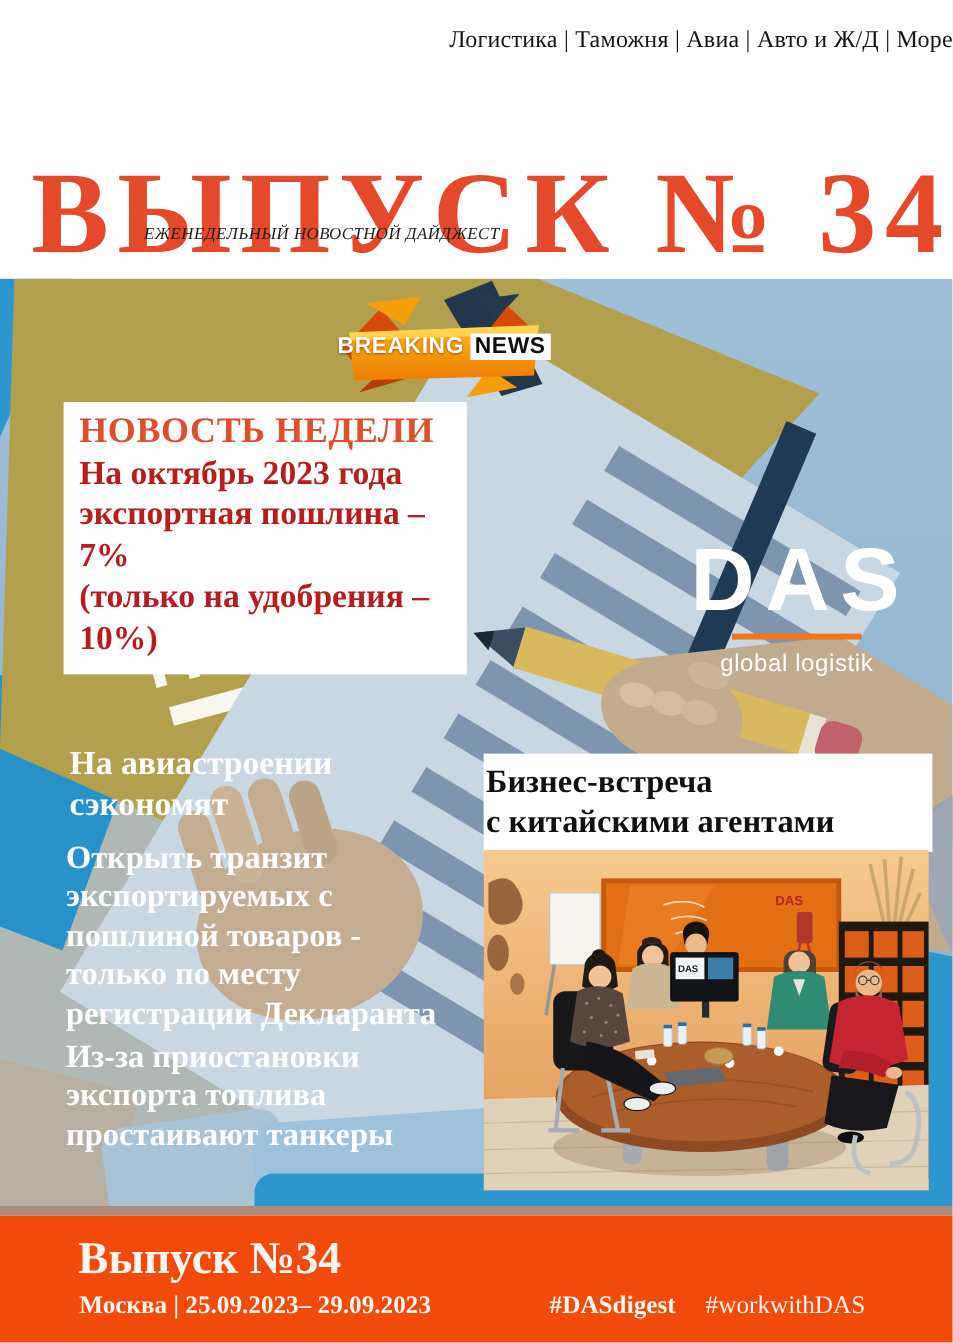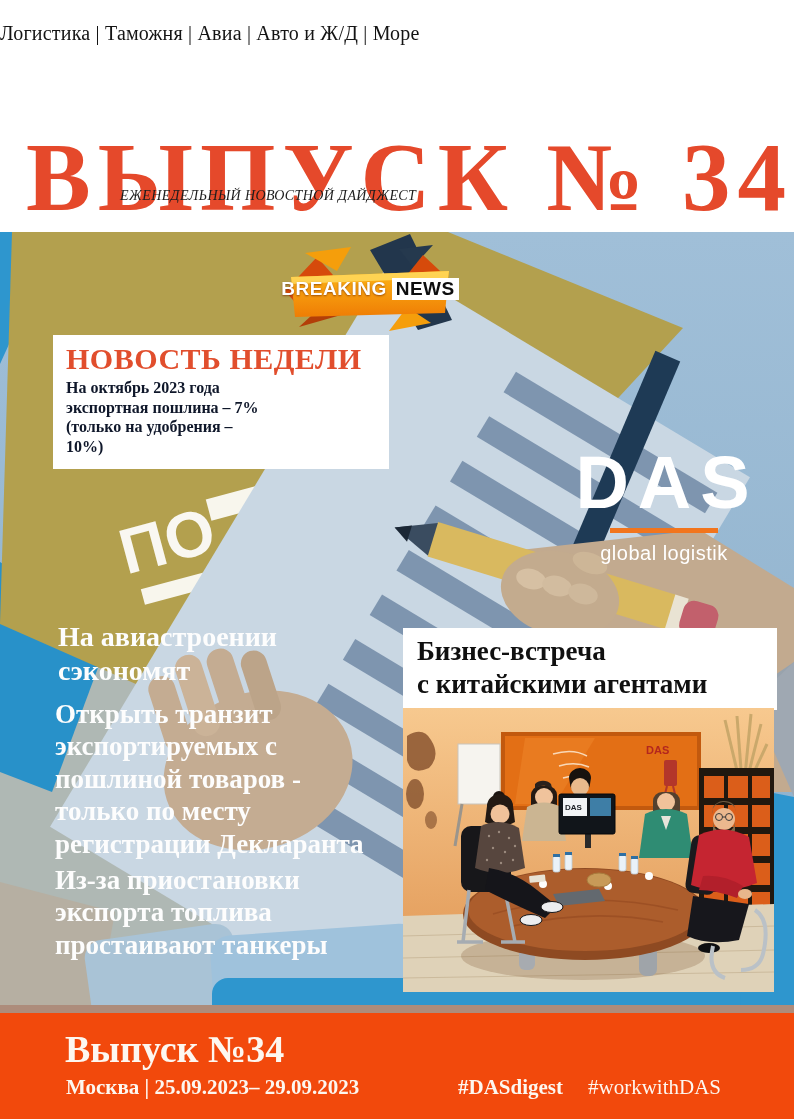--- a/index.html
+++ b/index.html
@@ -1,20 +1,20 @@
 <!DOCTYPE html>
 <html><head>
 <meta charset="utf-8">
 <style>
   html,body{margin:0;padding:0;background:#e9e9e9;}
   .page{position:relative;width:794px;height:1119px;background:#ffffff;overflow:hidden;
         font-family:"Liberation Serif",serif;margin:0 auto;}
 
   
-  .topbar{position:absolute;top:22px;left:0;width:100%;text-align:left;
+  .topbar{position:absolute;top:22px;left:0;width:100%;text-align:right;
           font-size:20px;color:#141414;letter-spacing:.2px;}
   .main-title{position:absolute;top:64px;left:26px;width:750px;
           font-size:97px;font-weight:bold;line-height:1.02;letter-spacing:7px;
           color:#E5492B;white-space:nowrap;}
   .subtitle{position:absolute;top:188px;left:120px;font-size:14px;font-style:italic;
           color:#1c1c1c;letter-spacing:.4px;}
 
   
   .collage{position:absolute;top:232px;left:0;width:794px;height:773px;overflow:hidden;}
   .collage-bg{position:absolute;top:0;left:0;width:794px;height:773px;}
@@ -25,39 +25,39 @@
           align-items:center;gap:5px;font-family:"Liberation Sans",sans-serif;}
   .badge-breaking{color:#fff;font-weight:bold;font-size:19px;letter-spacing:.5px;
           text-shadow:0 1px 2px rgba(110,40,0,.65);}
   .badge-news{background:#fff;color:#0e0e0e;font-weight:bold;font-size:19px;
           padding:0 4px;letter-spacing:.5px;text-align:center;}
 
   .news-box{position:absolute;left:53px;top:103px;width:336px;box-sizing:border-box;
           background:#fff;padding:7px 13px 12px 13px;}
   .news-box-heading{color:#E14E2D;font-size:30px;font-weight:bold;letter-spacing:.5px;
           margin:0 0 2px 0;}
-  .news-box-body{color:#0f172a;font-size:16px;font-weight:bold;line-height:1.23;
+  .news-box-body{color:#b91c1c;font-size:28px;font-weight:bold;line-height:1.23;
           white-space:pre-line;}
 
   .headline{position:absolute;left:55px;color:#FDFDFD;font-weight:bold;
           white-space:pre-line;line-height:1.2;}
   .headline-1{top:306px;font-size:28px;}
   .headline-2{top:388px;font-size:28px;left:58px;}
   .headline-3{top:466px;font-size:27px;}
   .headline-4{top:632px;font-size:27px;}
 
   .das-logo{position:absolute;left:556px;top:214px;width:216px;text-align:center;
           font-family:"Liberation Sans",sans-serif;color:#fff;}
   .das-logo-name{font-size:74px;font-weight:bold;letter-spacing:9px;line-height:1;
           margin-left:6px;}
   .das-logo-rule{width:108px;height:5px;background:#F2751D;margin:8px auto 9px auto;}
   .das-logo-tagline{font-size:20px;letter-spacing:.5px;font-weight:500;}
 
   .meeting-caption{position:absolute;left:403px;top:396px;width:374px;box-sizing:border-box;
-          background:#fff;padding:7px 14px 9px 14px;color:#101010;
+          background:#fff;padding:7px 14px 9px 2px;color:#101010;
           font-size:27px;font-weight:bold;line-height:1.22;white-space:pre-line;}
   .meeting-photo{position:absolute;left:403px;top:476px;width:371px;height:284px;}
   .meeting-photo svg{position:absolute;inset:0;}
 
   
   .strip{position:absolute;top:1005px;left:0;width:794px;height:8px;background:#AD8C7B;}
   .footer{position:absolute;top:1013px;left:0;width:794px;height:106px;background:#F2490C;
           color:#FDF7F0;}
   .footer-issue{position:absolute;left:65px;top:14px;font-size:38px;font-weight:bold;}
   .footer-dates{position:absolute;left:66px;top:62px;font-size:21px;font-weight:bold;}

